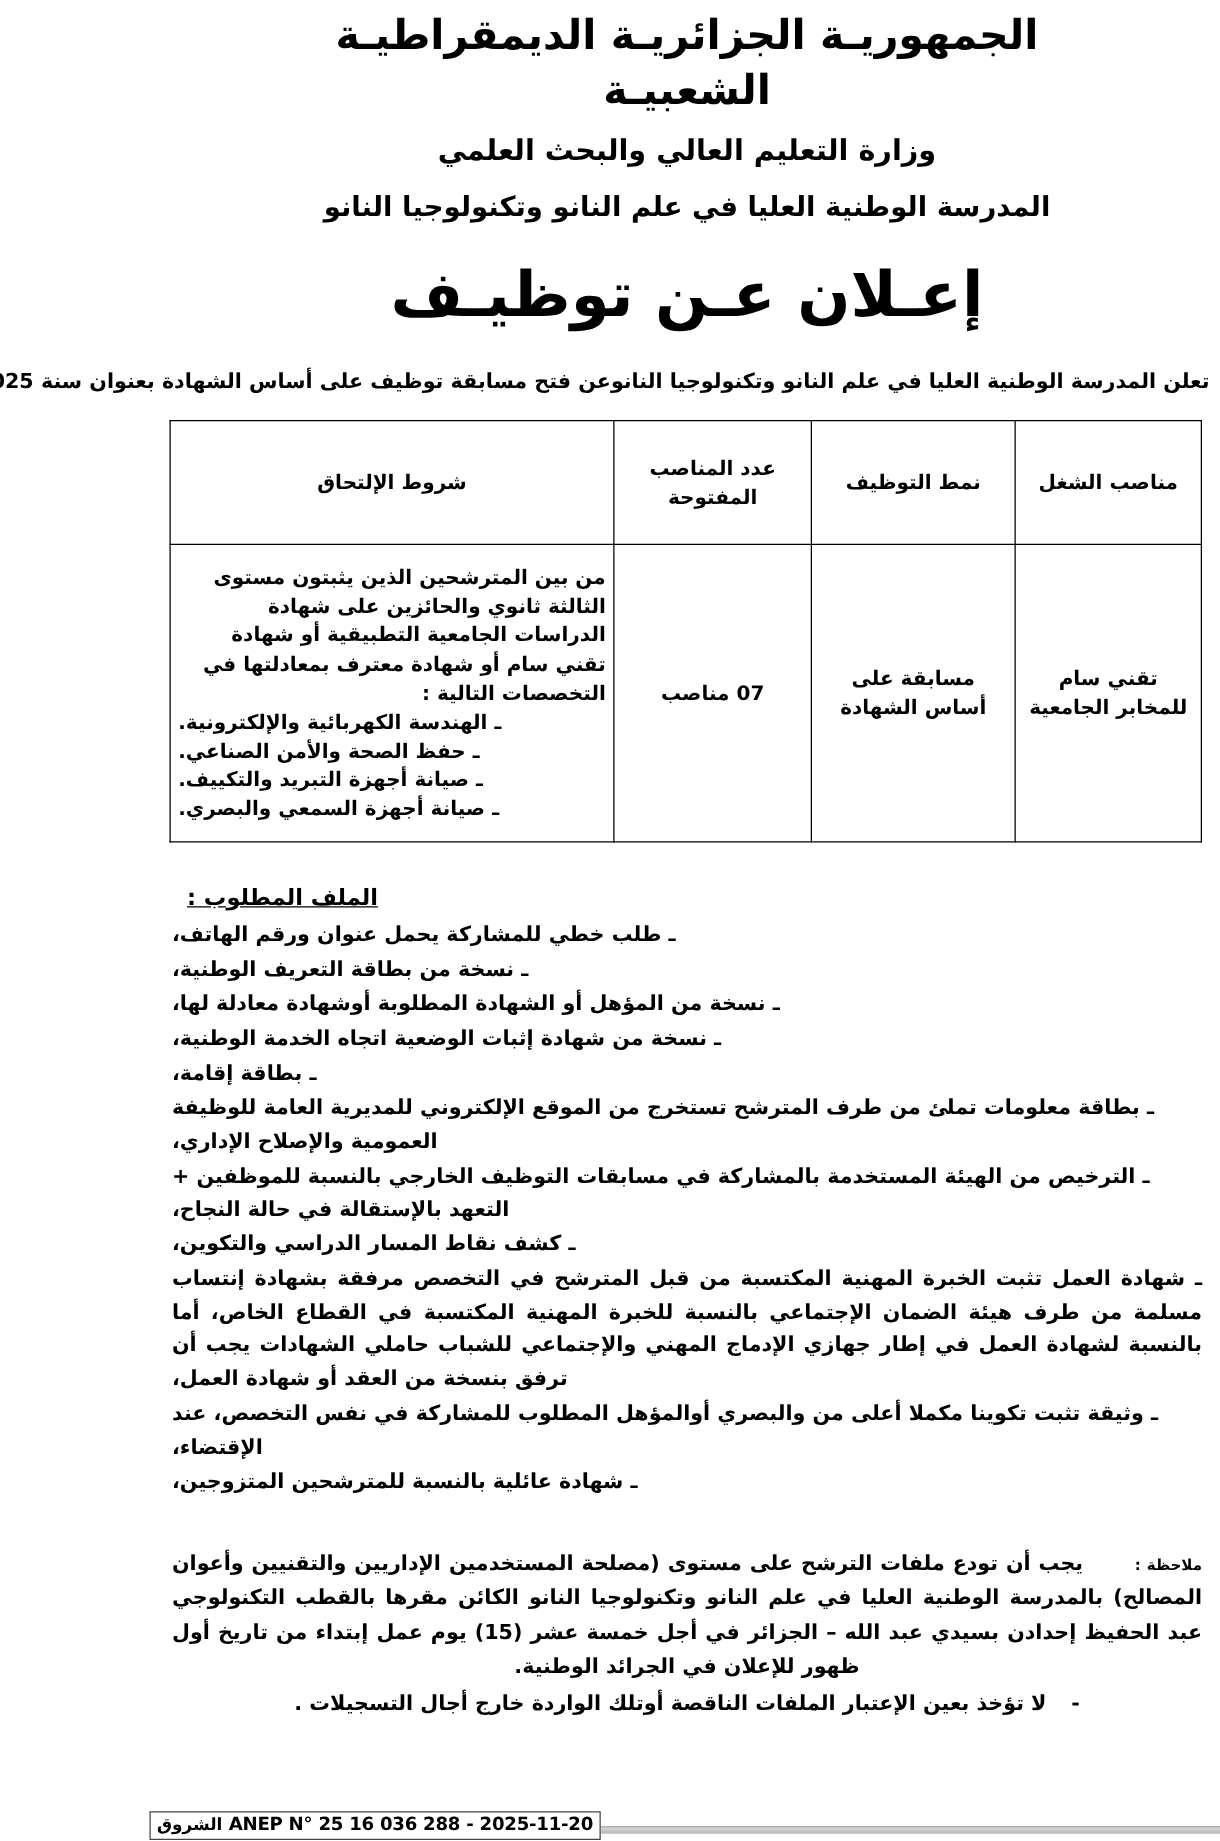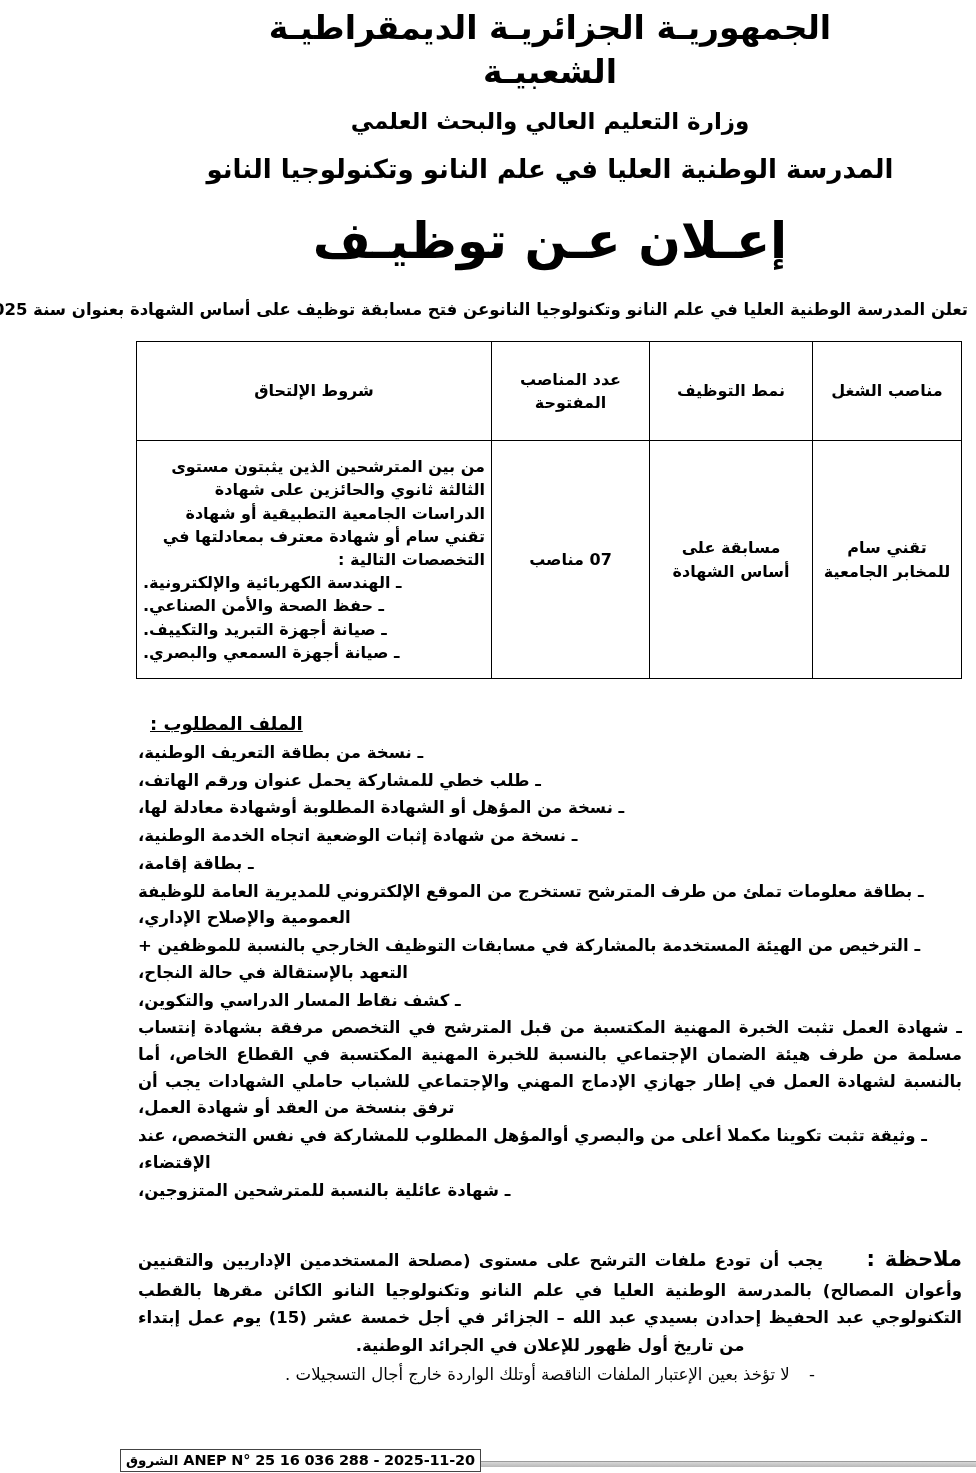--- a/index.html
+++ b/index.html
@@ -38,21 +38,21 @@
     letter-spacing: 0px;
     padding: 0 120px;
   }
   .hdr-line2 {
     font-size: 23px;
     font-weight: bold;
     margin-top: 14px;
     line-height: 1.3;
   }
   .hdr-line3 {
-    font-size: 26px;
+    font-size: 22px;
     font-weight: bold;
     margin-top: 16px;
     line-height: 1.3;
   }
   .main-title {
     font-size: 50px;
     font-weight: bold;
     margin-top: 26px;
     letter-spacing: 2px;
     line-height: 1.15;
@@ -162,29 +162,29 @@
     margin-top: 38px;
     padding: 0 14px;
     font-size: 16.5px;
     font-weight: bold;
     line-height: 1.66;
     text-align: justify;
     text-align-last: center;
     direction: rtl;
   }
   .note b.note-label {
-    font-size: 21px;
+    font-size: 12px;
     font-weight: bold;
     margin-left: 35px;
   }
   .note-last {
     margin-top: 6px;
     padding: 0 14px;
     font-size: 16.5px;
-    font-weight: normal;
+    font-weight: bold;
     text-align: center;
     direction: rtl;
   }
   .note-last .dash {
     display: inline-block;
     margin-left: 14px;
   }
 
   
   .footer {
@@ -265,22 +265,22 @@
             </ul>
           </td>
         </tr>
       </tbody>
     </table>
   </div>
 
   <div class="file-section">
     <div class="file-title">الملف المطلوب :</div>
     <ul class="docs">
+      <li>ـ طلب خطي للمشاركة يحمل عنوان ورقم الهاتف،</li>
       <li>ـ نسخة من بطاقة التعريف الوطنية،</li>
-      <li>ـ طلب خطي للمشاركة يحمل عنوان ورقم الهاتف،</li>
       <li>ـ نسخة من المؤهل أو الشهادة المطلوبة أوشهادة معادلة لها،</li>
       <li>ـ نسخة من شهادة إثبات الوضعية اتجاه الخدمة الوطنية،</li>
       <li>ـ بطاقة إقامة،</li>
       <li>ـ بطاقة معلومات تملئ من طرف المترشح تستخرج من الموقع الإلكتروني للمديرية العامة للوظيفة العمومية والإصلاح الإداري،</li>
       <li>ـ الترخيص من الهيئة المستخدمة بالمشاركة في مسابقات التوظيف الخارجي بالنسبة للموظفين + التعهد بالإستقالة في حالة النجاح،</li>
       <li>ـ كشف نقاط المسار الدراسي والتكوين،</li>
       <li class="block-para">ـ شهادة العمل تثبت الخبرة المهنية المكتسبة من قبل المترشح في التخصص مرفقة بشهادة إنتساب مسلمة من طرف هيئة الضمان الإجتماعي بالنسبة للخبرة المهنية المكتسبة في القطاع الخاص، أما بالنسبة لشهادة العمل في إطار جهازي الإدماج المهني والإجتماعي للشباب حاملي الشهادات يجب أن ترفق بنسخة من العقد أو شهادة العمل،</li>
       <li>ـ وثيقة تثبت تكوينا مكملا أعلى من والبصري أوالمؤهل المطلوب للمشاركة في نفس التخصص، عند الإقتضاء،</li>
       <li>ـ شهادة عائلية بالنسبة للمترشحين المتزوجين،</li>
     </ul>

